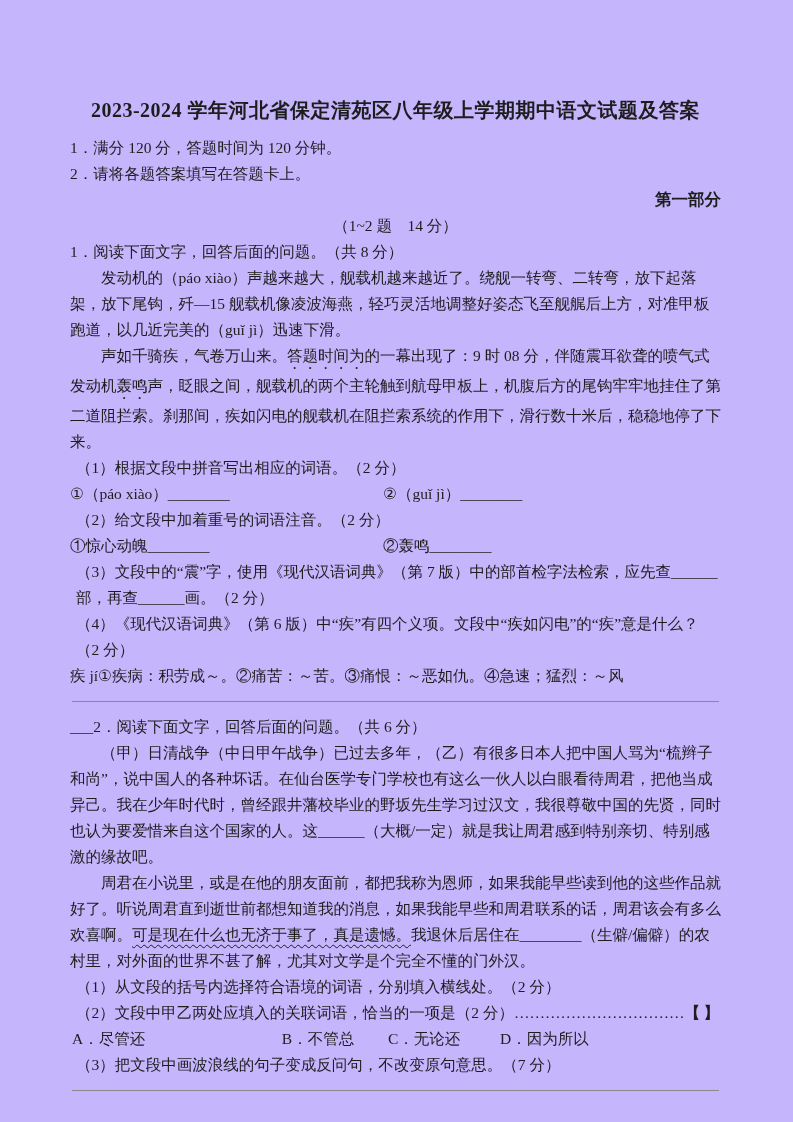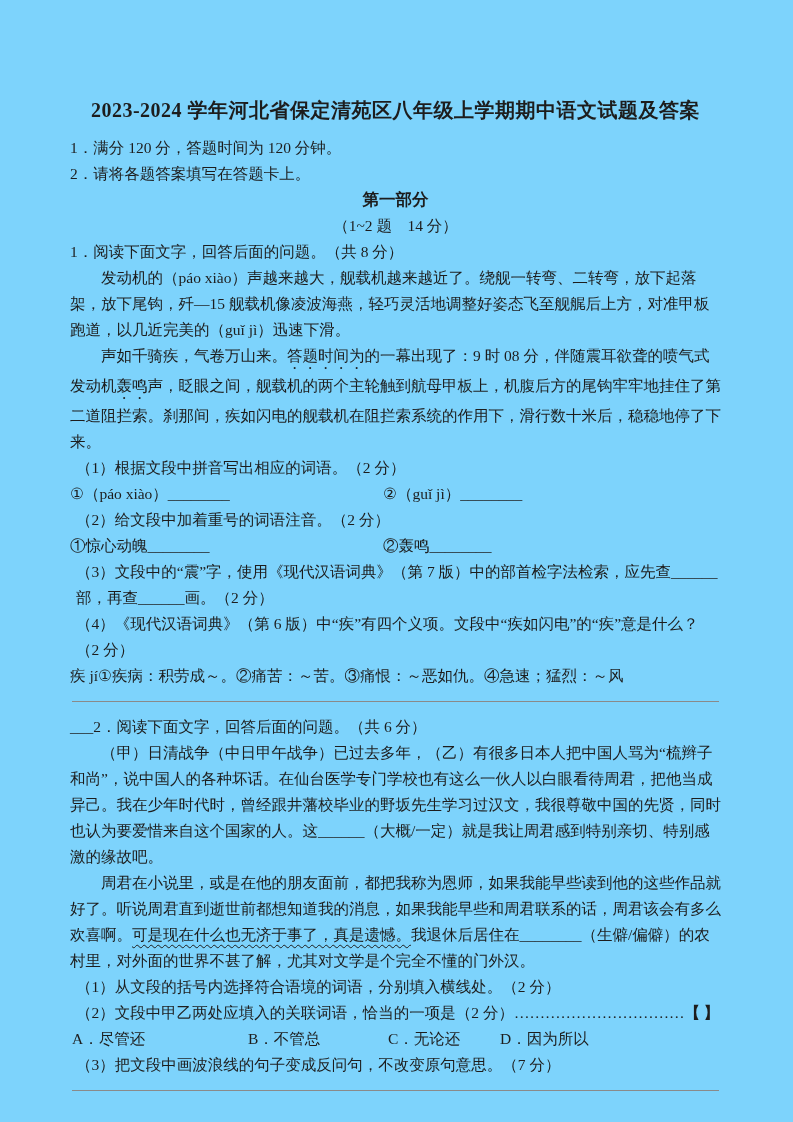--- a/index.html
+++ b/index.html
@@ -2,51 +2,51 @@
 <html><head>
 <meta charset="utf-8">
 <style>
   html, body { margin: 0; padding: 0; background: #ffffff; }
   .page {
     position: relative;
     width: 793px;
     height: 1122px;
     box-sizing: border-box;
     padding: 97px 72px 0 70px;
-    background: #7dd3fc;
+    background: #c4b5fd;
     color: #1d1d1d;
     font-family: "Liberation Serif", "DejaVu Serif", serif;
     font-size: 15.5px;
     line-height: 26px;
     overflow: hidden;
   }
   .title {
     font-size: 20px;
     font-weight: bold;
     text-align: center;
     margin: 0 0 12px 0;
     line-height: 26px;
     letter-spacing: 0.5px;
   }
   .bold { font-weight: bold; }
   .center { text-align: center; }
   .indent { text-indent: 2em; }
   p, .line { margin: 0; }
-  .section-head { font-weight: bold; font-size: 16.5px; text-align: center; font-family: Liberation Serif, serif; }
+  .section-head { font-weight: bold; font-size: 16.5px; text-align: right; font-family: Liberation Serif, serif; }
   .subq { padding-left: 6px; }
   .sep {
     border: none;
     border-top: 1.5px solid #8a8a8a;
     margin: 12px 2px 12px 2px;
   }
   .two-col { display: flex; }
   .two-col > span:first-child { width: 313px; flex: 0 0 313px; }
   .opts { display: flex; padding-left: 2px; }
   .opt-a { flex: 0 0 176px; }
-  .opt-b { flex: 0 0 140px; }
+  .opt-b { flex: 0 0 140px; text-align: center; }
   .opt-c { flex: 0 0 112px; }
   .emph {
     -webkit-text-emphasis: filled dot;
     -webkit-text-emphasis-position: under right;
     text-emphasis: filled dot;
     text-emphasis-position: under right;
   }
   .wavy {
     text-decoration: underline;
     text-decoration-style: wavy;

